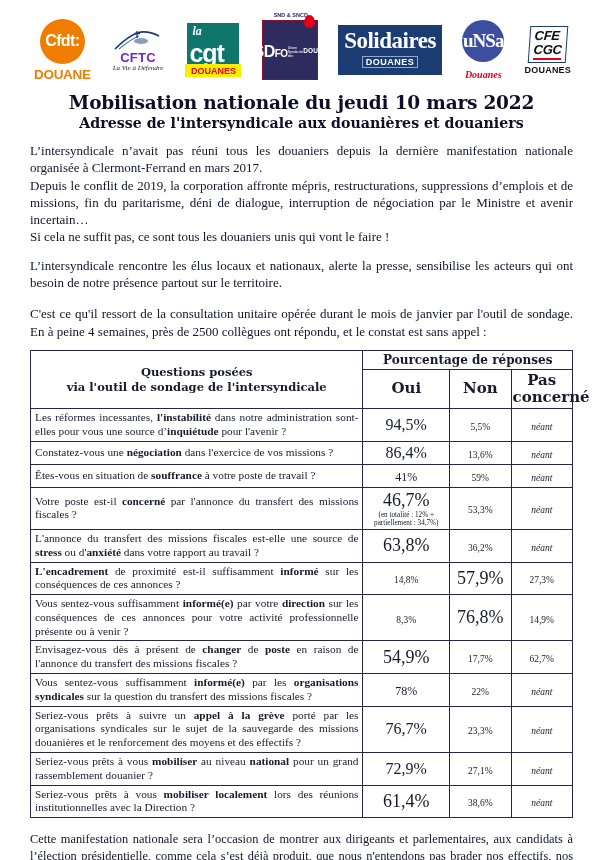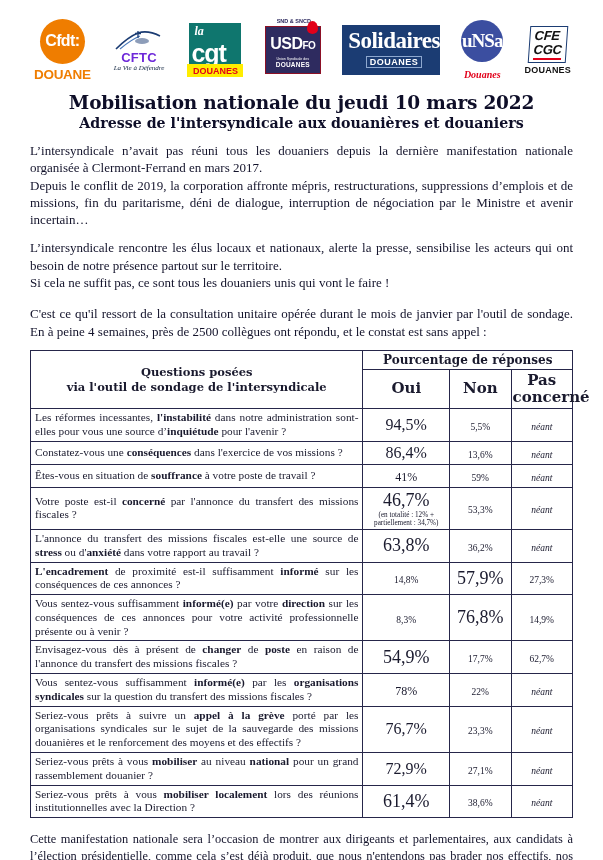--- a/index.html
+++ b/index.html
@@ -78,22 +78,22 @@
     display: flex; align-items: center; justify-content: center;
   }
   .cgt-yellow span {
     font-family: "Liberation Sans", sans-serif; font-weight: bold;
     font-size: 9px; color: #e2001a;
   }
 
   
   .lg-usd { flex-direction: column; align-items: center; position: relative; }
   .usd-box {
-    background: #2e2b5f; width: 56px; height: 48px; position: relative;
-    display: flex; flex-direction: column; align-items: center;
+    background: #2e2b5f; width: 56px; height: 60px; position: relative;
+    display: flex; flex-direction: row; align-items: center;
     justify-content: center; border: 1px solid #8c1026;
   }
   .usd-top {
     position: absolute; top: -9px; left: 0; width: 56px;
     font-family: "Liberation Sans", sans-serif; font-weight: bold;
     font-size: 5.5px; color: #2e2b5f; text-align: center;
   }
   .usd-drop {
     position: absolute; top: -6px; right: 2px; width: 11px; height: 13px;
     background: #e2001a; border-radius: 50% 50% 50% 50% / 62% 62% 38% 38%;
@@ -103,21 +103,21 @@
     font-weight: bold; font-size: 16px; letter-spacing: -0.5px;
     margin-top: 3px;
   }
   .usd-main i { font-size: 10px; font-style: normal; }
   .usd-s1 { color: #fff; font-size: 3.6px; margin-top: 4px;
             font-family: "Liberation Sans", sans-serif; }
   .usd-s2 { color: #fff; font-size: 6.5px; font-weight: bold;
             font-family: "Liberation Sans", sans-serif; letter-spacing: 0.2px;}
 
   
-  .lg-sol { background: #1b3c73; padding: 5px 0 6px 6px; flex-direction: column; }
+  .lg-sol { background: #1b3c73; padding: 5px 6px 6px 6px; flex-direction: column; }
   .sol-main {
     color: #fff; font-family: "Liberation Serif", serif;
     font-weight: bold; font-size: 23px; line-height: 0.95;
     letter-spacing: -0.5px;
   }
   .sol-sub {
     margin-top: 2px; display: inline-block; border: 1px solid #8ea8cf;
     color: #fff; font-family: "Liberation Sans", sans-serif;
     font-weight: bold; font-size: 9px; padding: 0 3px; letter-spacing: 0.5px;
   }
@@ -296,22 +296,22 @@
 
   </div>
 
   <div class="title-block">
     <div class="title-1">Mobilisation nationale du jeudi 10 mars 2022</div>
     <div class="title-2">Adresse de l'intersyndicale aux douanières et douaniers</div>
   </div>
 
   <div class="para">L’intersyndicale n’avait pas réuni tous les douaniers depuis la dernière manifestation nationale organisée à Clermont-Ferrand en mars 2017.</div>
   <div class="para tight">Depuis le conflit de 2019, la corporation affronte mépris, restructurations, suppressions d’emplois et de missions, fin du paritarisme, déni de dialogue, interruption de négociation par le Ministre et avenir incertain…</div>
+  <div class="para tight">Si cela ne suffit pas, ce sont tous les douaniers unis qui vont le faire !</div>
   <div class="para">L’intersyndicale rencontre les élus locaux et nationaux, alerte la presse, sensibilise les acteurs qui ont besoin de notre présence partout sur le territoire.</div>
-  <div class="para tight">Si cela ne suffit pas, ce sont tous les douaniers unis qui vont le faire !</div>
   <div class="para" style="margin-top:14px">C'est ce qu'il ressort de la consultation unitaire opérée durant le mois de janvier par l'outil de sondage. En à peine 4 semaines, près de 2500 collègues ont répondu, et le constat est sans appel :</div>
 
   <table class="survey">
     <colgroup>
       <col class="col-q">
         <col class="col-oui">
         <col class="col-non">
         <col class="col-pas">
     </colgroup>
     <thead>
@@ -332,21 +332,21 @@
       </tr>
     </thead>
     <tbody id="survey-body">
         <tr>
           <td class="q">Les réformes incessantes, <b>l'instabilité</b> dans notre administration sont-elles pour vous une source d’<b>inquiétude</b> pour l'avenir ?</td>
           <td class="v"><span class="v-xl">94,5%</span></td>
           <td class="v"><span class="v-sm">5,5%</span></td>
           <td class="v"><span class="v-neant">néant</span></td>
         </tr>
         <tr>
-          <td class="q">Constatez-vous une <b>conséquences</b> dans l'exercice de vos missions ?</td>
+          <td class="q">Constatez-vous une <b>négociation</b> dans l'exercice de vos missions ?</td>
           <td class="v"><span class="v-xl">86,4%</span></td>
           <td class="v"><span class="v-sm">13,6%</span></td>
           <td class="v"><span class="v-neant">néant</span></td>
         </tr>
         <tr>
           <td class="q">Êtes-vous en situation de <b>souffrance</b> à votre poste de travail ?</td>
           <td class="v"><span class="v-md">41%</span></td>
           <td class="v"><span class="v-sm">59%</span></td>
           <td class="v"><span class="v-neant">néant</span></td>
         </tr>

